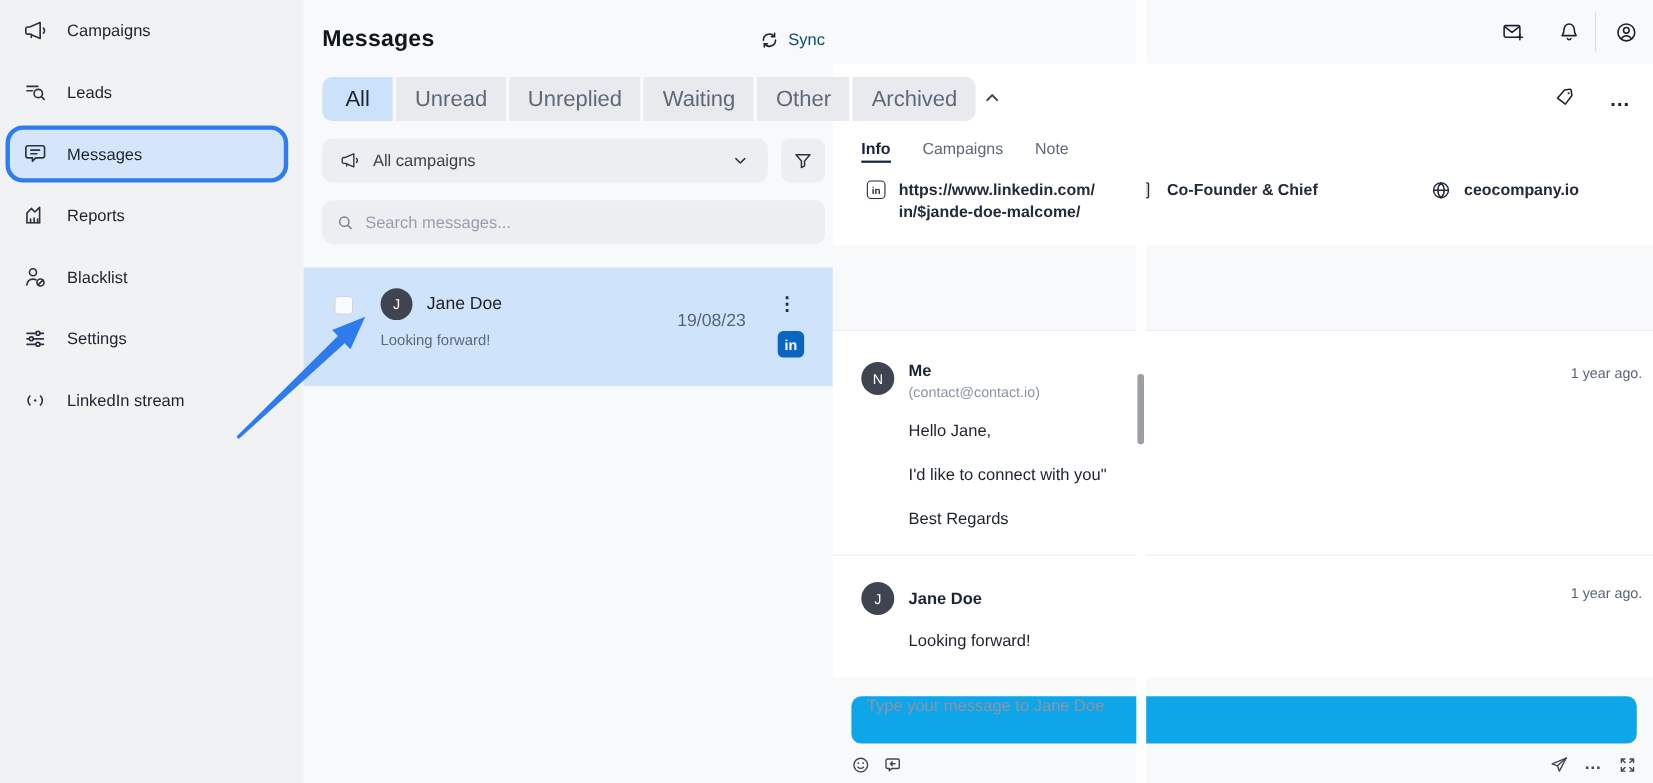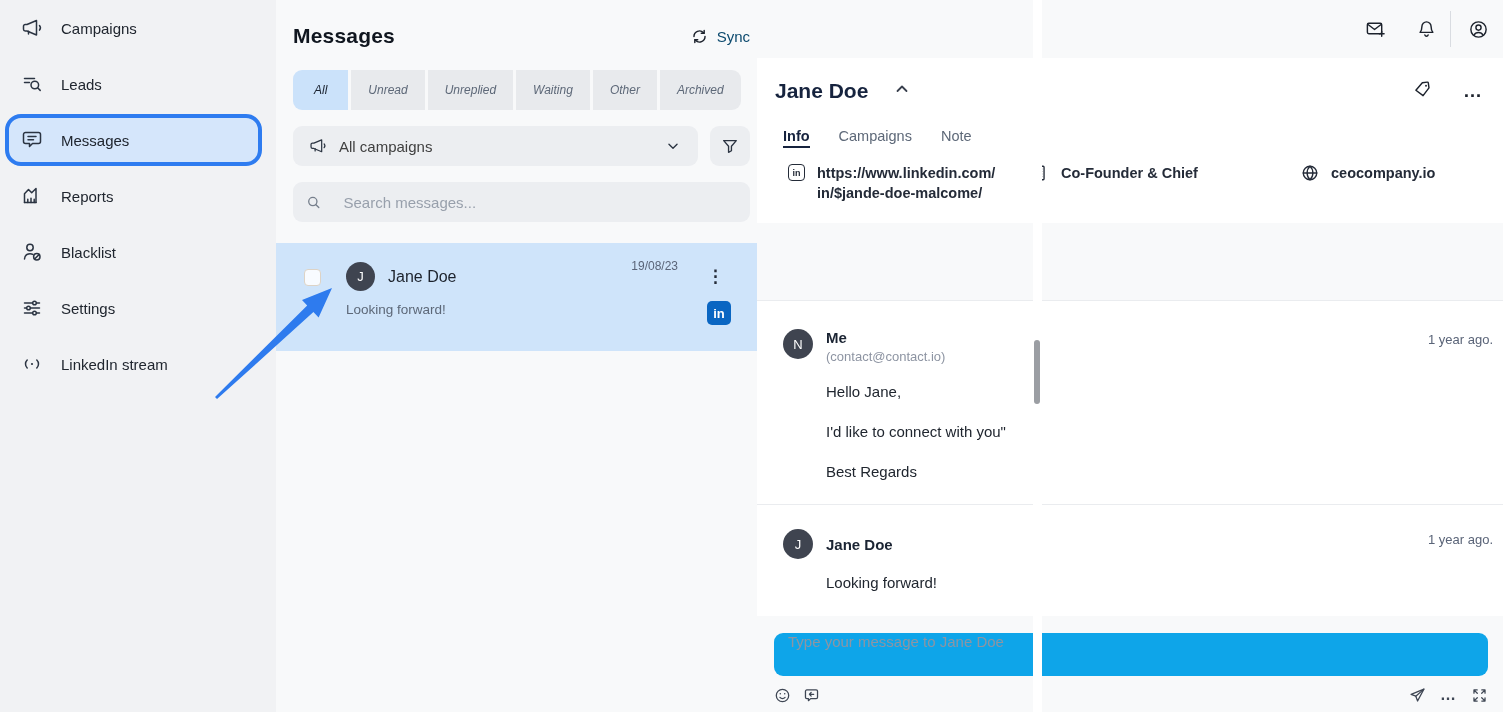--- a/index.html
+++ b/index.html
@@ -17,51 +17,51 @@
                      margin:0 14px 4px 5px; padding-left:12px; }
 
   
   .middle { width:481px; flex:0 0 481px; background:#f8f9fa; padding:0 7px 0 17px; position:relative; }
   .mid-header { height:64px; display:flex; align-items:center; justify-content:space-between; padding-top:8px; }
   .mid-title { font-size:21px; font-weight:bold; color:#10161f; letter-spacing:.2px; }
   .sync-btn { display:flex; align-items:center; gap:9px; font-size:15px; color:#0c4a6e; cursor:pointer; }
   .sync-btn svg { width:17px; height:17px; stroke:#1c222c; stroke-width:1.7; fill:none; stroke-linecap:round; }
 
   .tabs { display:flex; gap:3px; height:40px; margin-top:6px; }
-  .tab { background:#e8eaed; color:#5d6878; font-size:12px; display:flex; align-items:center;
-         padding:0 17px; cursor:pointer; white-space:nowrap;font-style:italic; }
+  .tab { background:#e8eaed; color:#5d6878; font-size:20px; display:flex; align-items:center;
+         padding:0 17px; cursor:pointer; white-space:nowrap; }
   .tab:first-child { border-radius:9px 0 0 9px; padding:0 21px; }
   .tab:last-child { border-radius:0 9px 9px 0; }
   .tab.active { background:#cbe2fa; color:#1b2330; }
 
   .filter-row { display:flex; gap:12px; margin-top:16px; height:40px; }
   .campaign-select { flex:1; background:#eceef1; border-radius:9px; display:flex; align-items:center;
                      padding:0 16px; gap:12px; font-size:15px; color:#404040; cursor:pointer; }
   .campaign-select svg, .filter-btn svg { width:18px; height:18px; stroke:#2b3442; stroke-width:1.5;
                      fill:none; stroke-linecap:round; stroke-linejoin:round; }
   .campaign-select .chev { margin-left:auto; }
   .filter-btn { width:40px; flex:0 0 40px; background:#eceef1; border-radius:9px; display:flex;
                 align-items:center; justify-content:center; cursor:pointer; }
 
   .search-box { margin-top:16px; height:40px; background:#eceef1; border-radius:9px; display:flex;
                 align-items:center; padding:0 13px; gap:10px; }
   .search-box svg { width:17px; height:17px; stroke:#767f8c; stroke-width:1.7; fill:none; stroke-linecap:round; }
   .search-box input { border:none; outline:none; background:transparent; font-size:15px; width:100%;
-                      font-family:"Liberation Sans", sans-serif; color:#20262f;margin-left:12px; }
+                      font-family:"Liberation Sans", sans-serif; color:#20262f; }
   .search-box input::placeholder { color:#98a0ac; }
 
   .convo-list { margin:21px -7px 0 -17px; }
   .convo-item { position:relative; height:108px; background:#cfe4fa; cursor:pointer; }
   .convo-check { position:absolute; left:28px; top:26px; width:17px; height:17px; border-radius:4px;
                  background:rgba(255,255,255,.85); border:1px solid #ddd3c6; cursor:pointer; }
   .convo-avatar { position:absolute; left:70px; top:19px; width:29px; height:29px; border-radius:50%;
                   background:#3f4450; color:#fff; font-size:13px; display:flex; align-items:center;
                   justify-content:center; }
   .convo-name { position:absolute; left:112px; top:25px; font-size:16px; color:#1c222c; }
-  .convo-date { position:absolute; right:79px; top:16px; font-size:12px; color:#5a6478;margin-left:22px; }
+  .convo-date { position:absolute; right:79px; top:40px; font-size:16px; color:#5a6478;margin-left:22px; }
   .convo-kebab { position:absolute; right:33px; top:25px; font-size:17px; color:#242b38; cursor:pointer;
                  letter-spacing:0; line-height:1; font-weight:bold; }
   .convo-preview { position:absolute; left:70px; top:59px; font-size:13.5px; color:#5d6878; }
   .li-badge { position:absolute; right:26px; top:58px; width:24px; height:24px; background:#0a66c2;
               border-radius:5px; color:#fff; font-weight:bold; font-size:13px; display:flex;
               align-items:center; justify-content:center; cursor:pointer; }
 
   .scroll-gutter { position:absolute; left:757px; top:0; width:9px; height:712px; background:#ffffff; z-index:5; }
   .scroll-thumb { position:absolute; left:1px; top:340px; width:6px; height:64px; background:#9b9ea3; border-radius:3px; }
 

